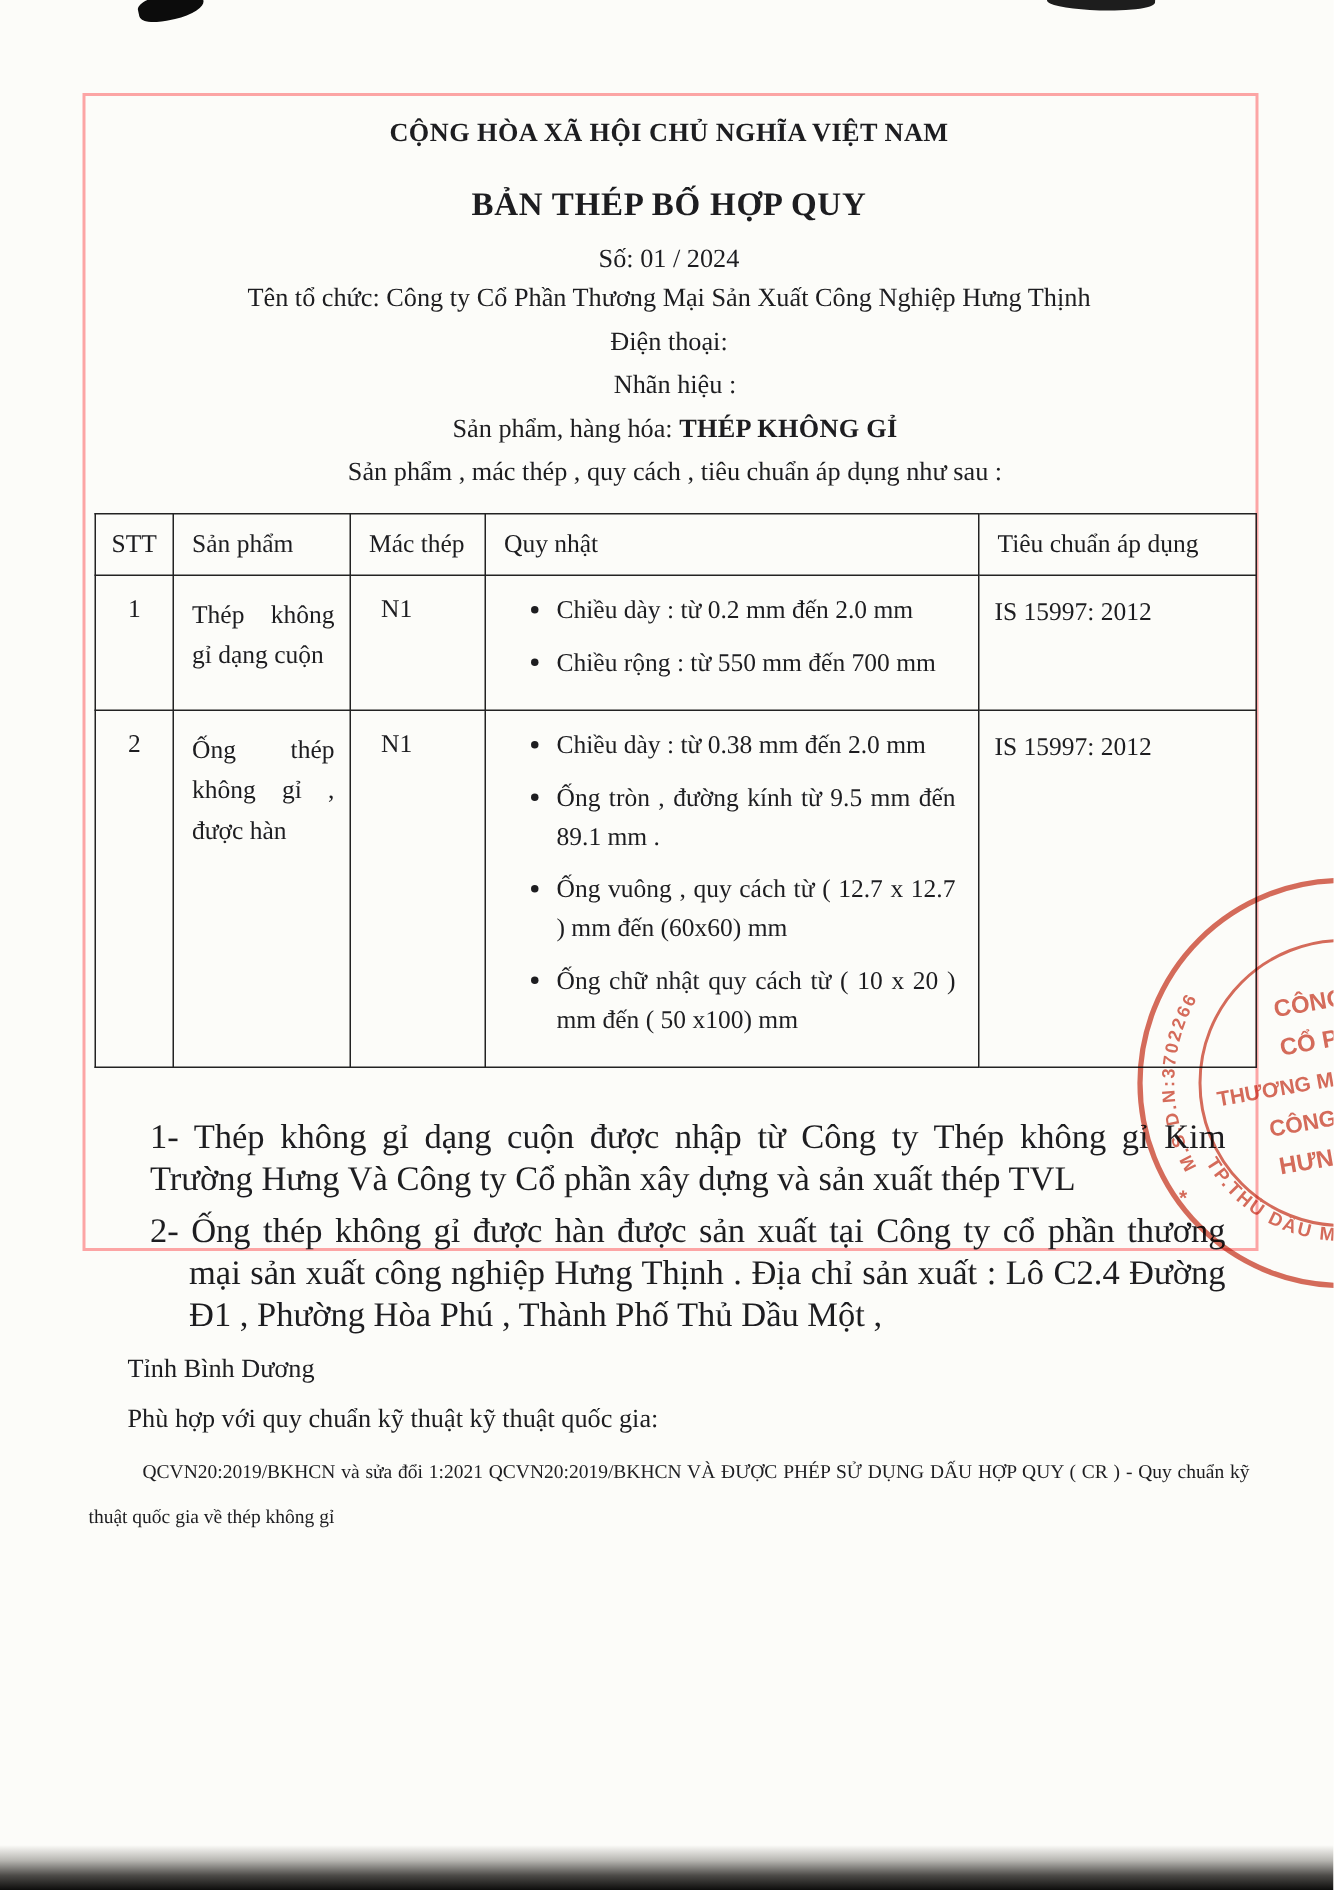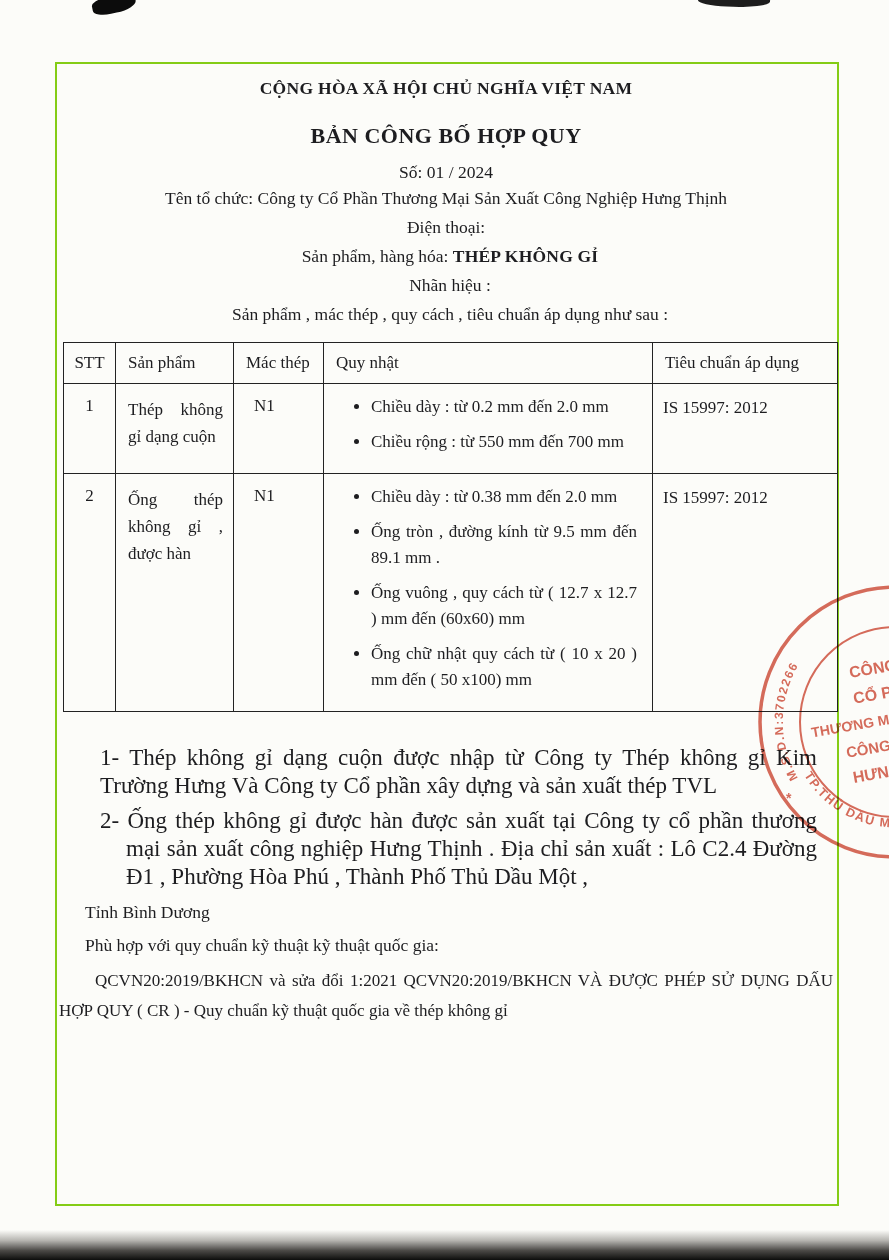--- a/index.html
+++ b/index.html
@@ -15,22 +15,22 @@
   .artifact{position:absolute;background:#0c0c0c;}
   .artifact-1{left:92px;top:-4px;width:44px;height:17px;transform:rotate(-12deg);border-radius:40% 60% 55% 45%;}
   .artifact-2{left:698px;top:-5px;width:72px;height:12px;transform:rotate(3deg);border-radius:0 0 60% 40%;background:#1d1d1d;}
   .bottom-band{
     position:absolute;left:0;right:0;bottom:0;height:30px;
     background:linear-gradient(180deg,rgba(140,135,125,0) 0%,rgba(95,92,86,0.45) 35%,rgba(45,43,40,0.85) 68%,#0d0d0c 100%);
   }
 
   
   .frame{
-    position:absolute;left:55px;top:62px;width:784px;height:1144px;
-    border:2px solid #84cc16;box-sizing:border-box;
+    position:absolute;left:55px;top:62px;width:784px;height:772px;
+    border:2px solid #fca5a5;box-sizing:border-box;
     padding:12px 20px 0 18px;
   }
 
   .nat-header{text-align:center;font-weight:bold;font-size:17.5px;letter-spacing:.3px;line-height:24px;}
   .nat-motto{text-align:center;font-weight:bold;font-size:16.5px;margin-top:3px;line-height:22px;}
   .nat-motto span{border-bottom:2px solid #1b1b1b;padding:0 10px 2px 14px;}
   .doc-title{text-align:center;font-size:22px;font-weight:bold;margin:22px 0 0;letter-spacing:.5px;line-height:28px;}
   .doc-number{text-align:center;font-size:17.5px;margin-top:10px;line-height:24px;}
 
   p.line{margin:0;font-size:17.5px;line-height:29px;text-align:center;}
@@ -56,45 +56,45 @@
   td.c-std{padding:12px 8px 0 10px;line-height:24px;}
 
   .notes{margin:32px 0 0 0;padding-left:25px;}
   .note{margin:0 0 7px;font-size:23px;line-height:28px;text-align:justify;}
   .note .nmark{display:inline;}
   .note-2{padding-left:26px;text-indent:-26px;}
   .province{margin:1px 0 0 10px;font-size:17.5px;line-height:28px;}
   .conf-intro{margin:5px 0 0 10px;font-size:17.5px;line-height:28px;}
   .conf-text{
     margin:7px 0 0 -16px;width:calc(100% + 32px);
-    font-size:17px;line-height:30px;text-align:justify;text-indent:36px;
+    font-size:13px;line-height:30px;text-align:justify;text-indent:36px;
   }
 
   
   .stamp{position:absolute;left:740px;top:565px;opacity:.82;mix-blend-mode:multiply;}
 </style>
 </head>
 <body>
 
 <div class="page">
 
   <div class="artifact artifact-1"></div>
   <div class="artifact artifact-2"></div>
 
   <div class="frame">
 
     <div class="nat-header">CỘNG HÒA XÃ HỘI CHỦ NGHĨA VIỆT NAM</div>
 
-    <h1 class="doc-title">BẢN CÔNG BỐ HỢP QUY</h1>
+    <h1 class="doc-title">BẢN THÉP BỐ HỢP QUY</h1>
     <div class="doc-number">Số: 01 / 2024</div>
 
     <p class="line org">Tên tổ chức: Công ty Cổ Phần Thương Mại Sản Xuất Công Nghiệp Hưng Thịnh</p>
     <p class="line phone">Điện thoại:</p>
+    <p class="line indent">Nhãn hiệu :</p>
     <p class="line indent product"><span>Sản phẩm, hàng hóa: </span><b>THÉP KHÔNG GỈ</b></p>
-    <p class="line indent">Nhãn hiệu :</p>
     <p class="line indent">Sản phẩm , mác thép , quy cách , tiêu chuẩn áp dụng như sau :</p>
 
     <table class="spec-table">
       <colgroup>
         <col style="width:52px">
           <col style="width:118px">
           <col style="width:90px">
           <col style="width:329px">
           <col style="width:185px">
       </colgroup>

